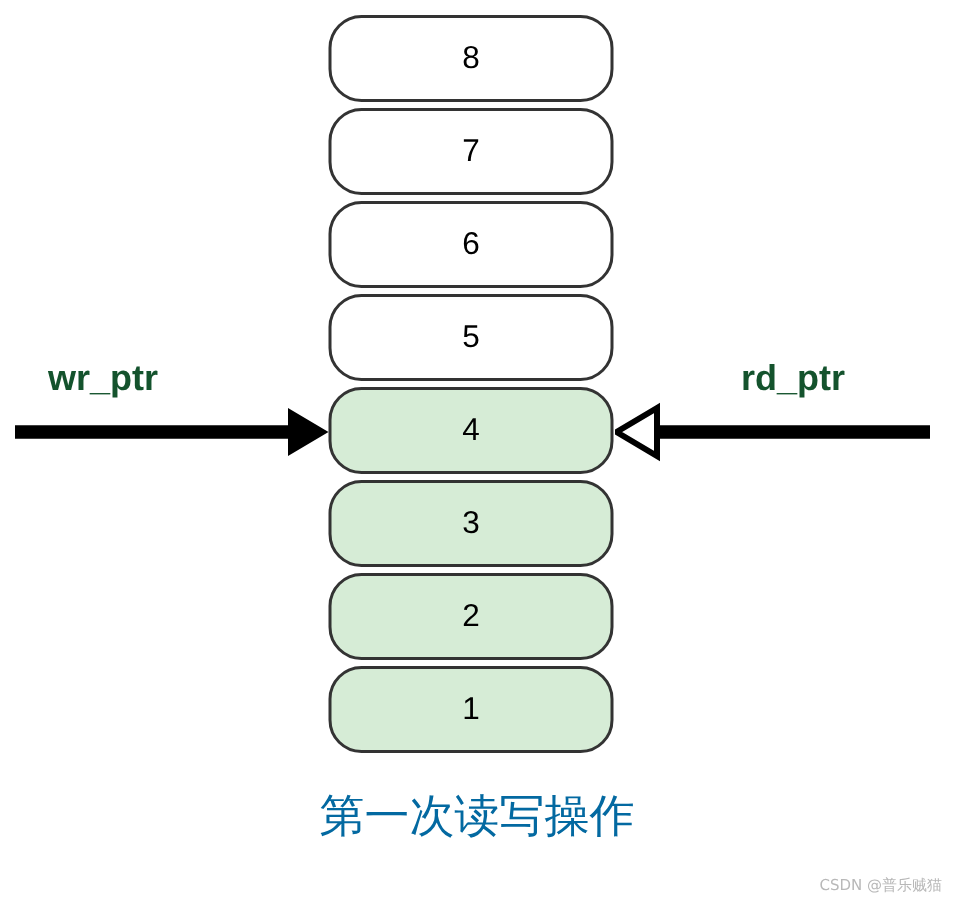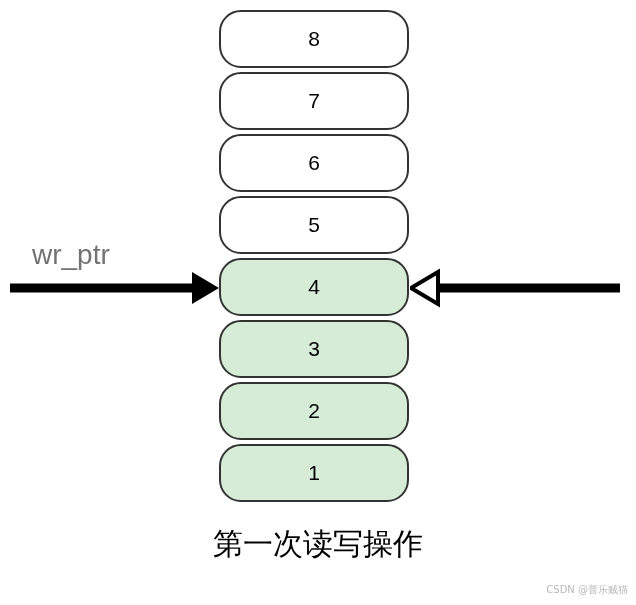--- a/index.html
+++ b/index.html
@@ -37,24 +37,25 @@
     font-family: "Liberation Sans", sans-serif;
   }
   .cell.empty {
     background: #ffffff;
   }
   .cell.filled {
     background: #d6ecd6;
   }
   .ptr-label {
     position: absolute;
-    font-size: 28px;
-    color: #737373;
+    font-size: 24px;
+    color: #14532d;
     font-family: "Liberation Sans", sans-serif;
     white-space: nowrap;
+    font-weight: bold;
   }
   #wr-ptr-label {
     left: 32px;
     top: 239px;
   }
   #rd-ptr-label {
     left: 494px;
     top: 239px;
   }
   .arrow-svg {
@@ -68,21 +69,21 @@
     left: 410px;
     top: 268px;
   }
   #caption {
     position: absolute;
     left: 0;
     top: 524px;
     width: 636px;
     text-align: center;
     font-size: 30px;
-    color: #000000;
+    color: #0369a1;
     font-family: "DejaVu Sans", sans-serif;
   }
   #watermark {
     position: absolute;
     right: 8px;
     bottom: 8px;
     font-size: 10px;
     color: #b8b8b8;
     font-family: "DejaVu Sans", sans-serif;
     white-space: nowrap;
@@ -112,20 +113,21 @@
     <span>3</span>
   </div>
   <div class="cell filled" style="top:382px;">
     <span>2</span>
   </div>
   <div class="cell filled" style="top:444px;">
     <span>1</span>
   </div>
 
   <div class="ptr-label" id="wr-ptr-label">wr_ptr</div>
+  <div class="ptr-label" id="rd-ptr-label">rd_ptr</div>
 
   <svg class="arrow-svg" id="wr-arrow" width="210" height="40" viewBox="0 0 210 40">
     <line x1="0" y1="20" x2="182" y2="20" stroke="#000000" stroke-width="9"></line>
     <polygon points="182,4 209,20 182,36" fill="#000000"></polygon>
   </svg>
 
   <svg class="arrow-svg" id="rd-arrow" width="210" height="40" viewBox="0 0 210 40">
     <line x1="28" y1="20" x2="210" y2="20" stroke="#000000" stroke-width="9"></line>
     <polygon points="28,4 1,20 28,36" fill="none" stroke="#000000" stroke-width="4" stroke-linejoin="miter"></polygon>
   </svg>

